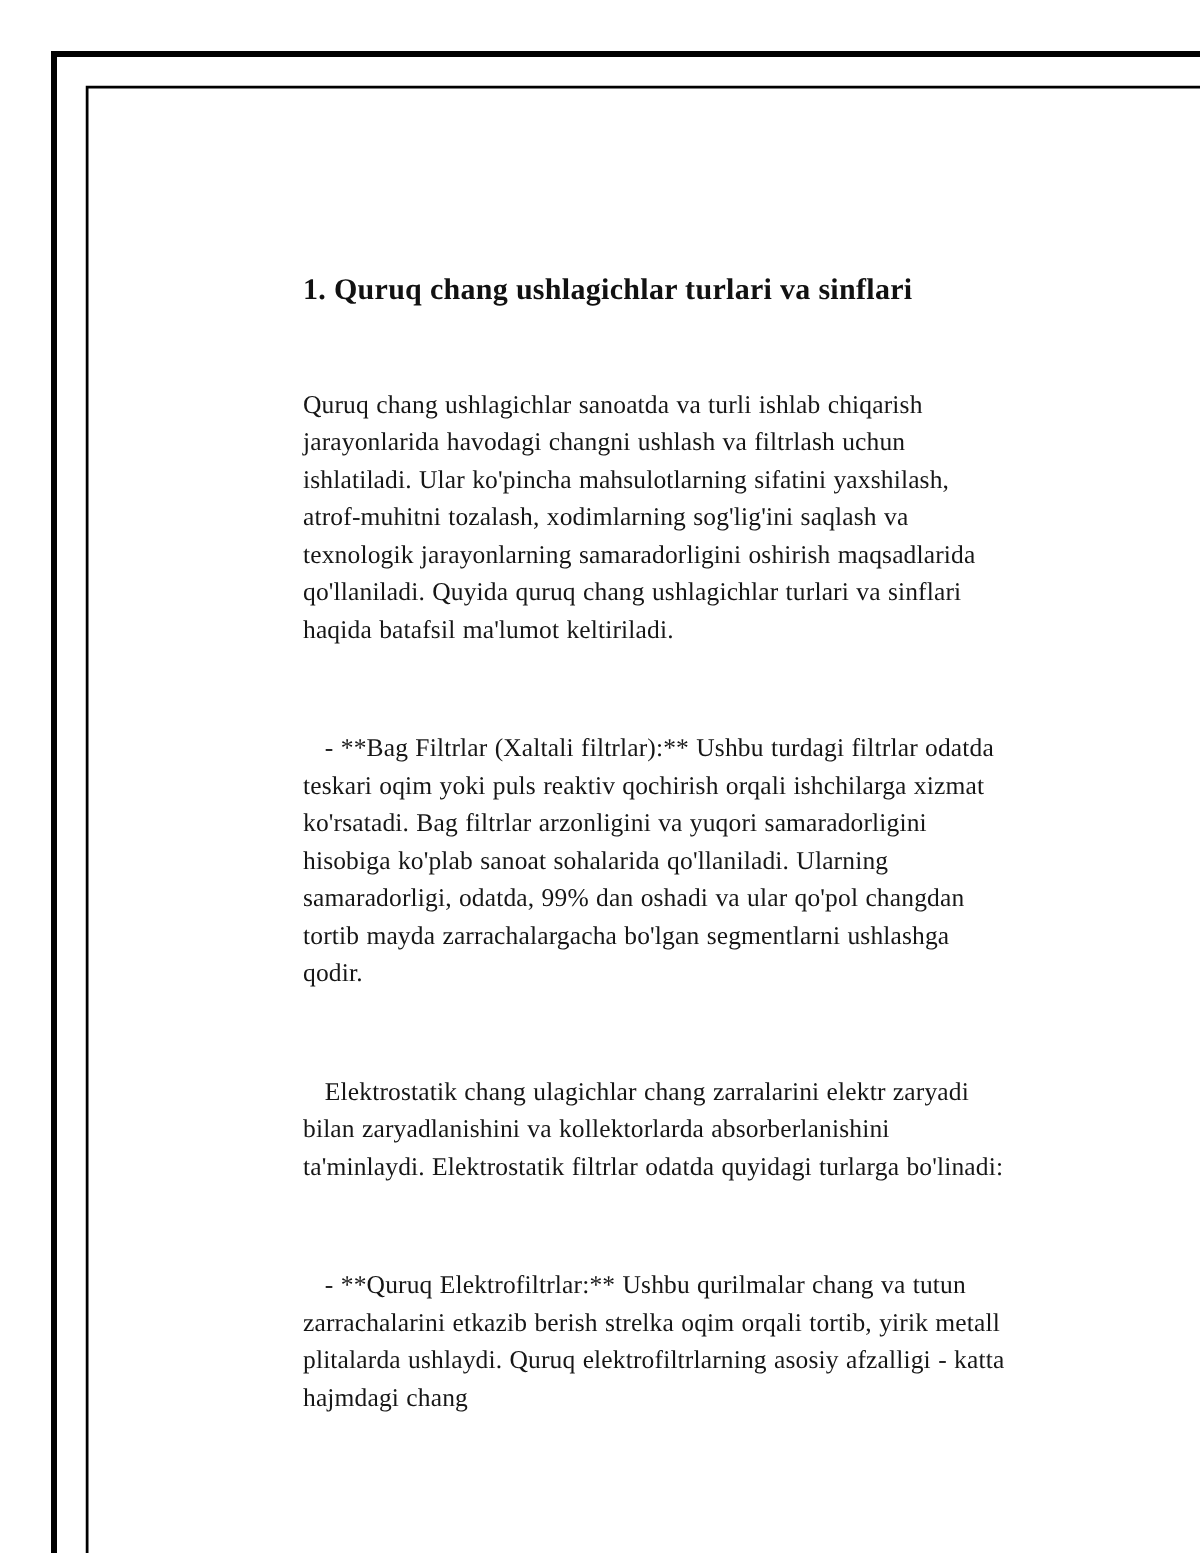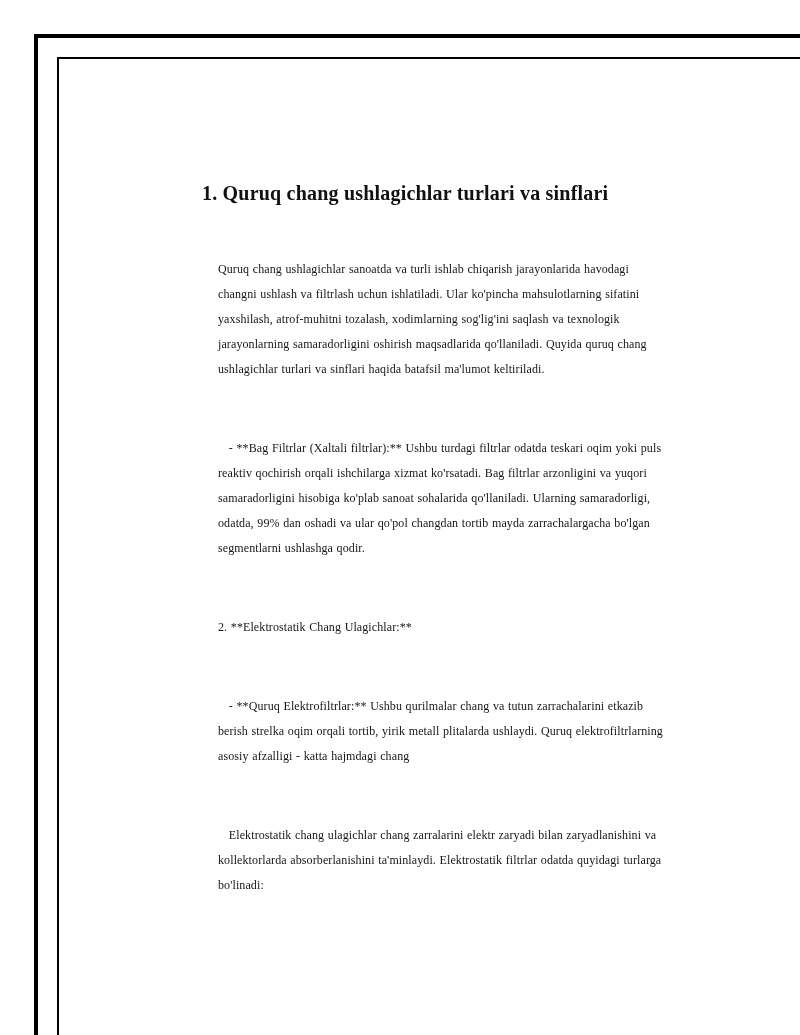--- a/index.html
+++ b/index.html
@@ -39,23 +39,23 @@
   }
   h1.doc-heading {
     font-size: 20px;
     line-height: 28px;
     font-weight: bold;
     color: #111111;
     margin: 0 0 16px 0;
     letter-spacing: 0.2px;
   }
   p.doc-para {
-    font-size: 12px;
+    font-size: 17px;
     line-height: 25px;
-    margin: 0 0 20px 16px;
+    margin: 0 0 20px 0;
     white-space: pre-wrap;
     color: #161616;
     letter-spacing: 0.1px;
     word-spacing: 0.5px;
   }
 </style>
 </head>
 <body>
 
 <div class="page-frame-outer">
@@ -65,22 +65,21 @@
 
         <h1 class="doc-heading">1. Quruq chang ushlagichlar turlari va sinflari</h1>
 
         <p class="doc-para">Quruq chang ushlagichlar sanoatda va turli ishlab chiqarish jarayonlarida havodagi changni ushlash va filtrlash uchun ishlatiladi. Ular ko'pincha mahsulotlarning sifatini yaxshilash, atrof-muhitni tozalash, xodimlarning sog'lig'ini saqlash va texnologik jarayonlarning samaradorligini oshirish maqsadlarida qo'llaniladi. Quyida quruq chang ushlagichlar turlari va sinflari haqida batafsil ma'lumot keltiriladi.</p>
 
 
 
         <p class="doc-para">   - **Bag Filtrlar (Xaltali filtrlar):** Ushbu turdagi filtrlar odatda teskari oqim yoki puls reaktiv qochirish orqali ishchilarga xizmat ko'rsatadi. Bag filtrlar arzonligini va yuqori samaradorligini hisobiga ko'plab sanoat sohalarida qo'llaniladi. Ularning samaradorligi, odatda, 99% dan oshadi va ular qo'pol changdan tortib mayda zarrachalargacha bo'lgan segmentlarni ushlashga qodir.</p>
 
 
-        <p class="doc-para">2. **Elektrostatik Chang Ulagichlar:**</p>
+
+        <p class="doc-para">   Elektrostatik chang ulagichlar chang zarralarini elektr zaryadi bilan zaryadlanishini va kollektorlarda absorberlanishini ta'minlaydi. Elektrostatik filtrlar odatda quyidagi turlarga bo'linadi:</p>
 
         <p class="doc-para">   - **Quruq Elektrofiltrlar:** Ushbu qurilmalar chang va tutun zarrachalarini etkazib berish strelka oqim orqali tortib, yirik metall plitalarda ushlaydi. Quruq elektrofiltrlarning asosiy afzalligi - katta hajmdagi chang</p>
-
-        <p class="doc-para">   Elektrostatik chang ulagichlar chang zarralarini elektr zaryadi bilan zaryadlanishini va kollektorlarda absorberlanishini ta'minlaydi. Elektrostatik filtrlar odatda quyidagi turlarga bo'linadi:</p>
 
       </div>
     </div>
   </div>
 </div>
 
 </body></html>

